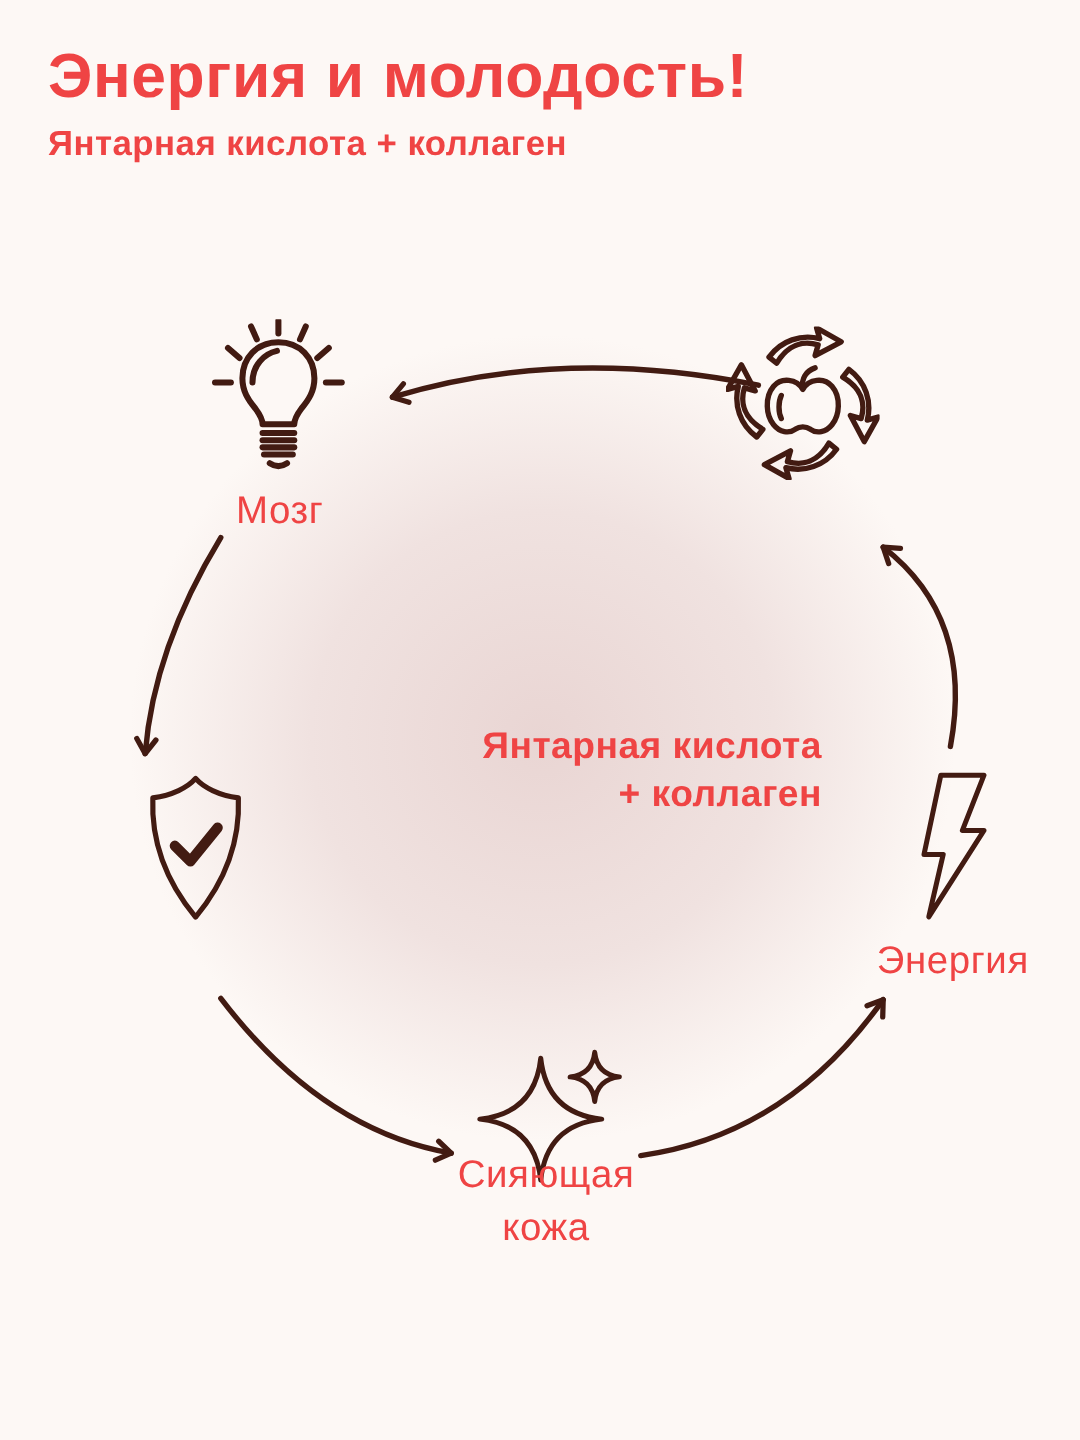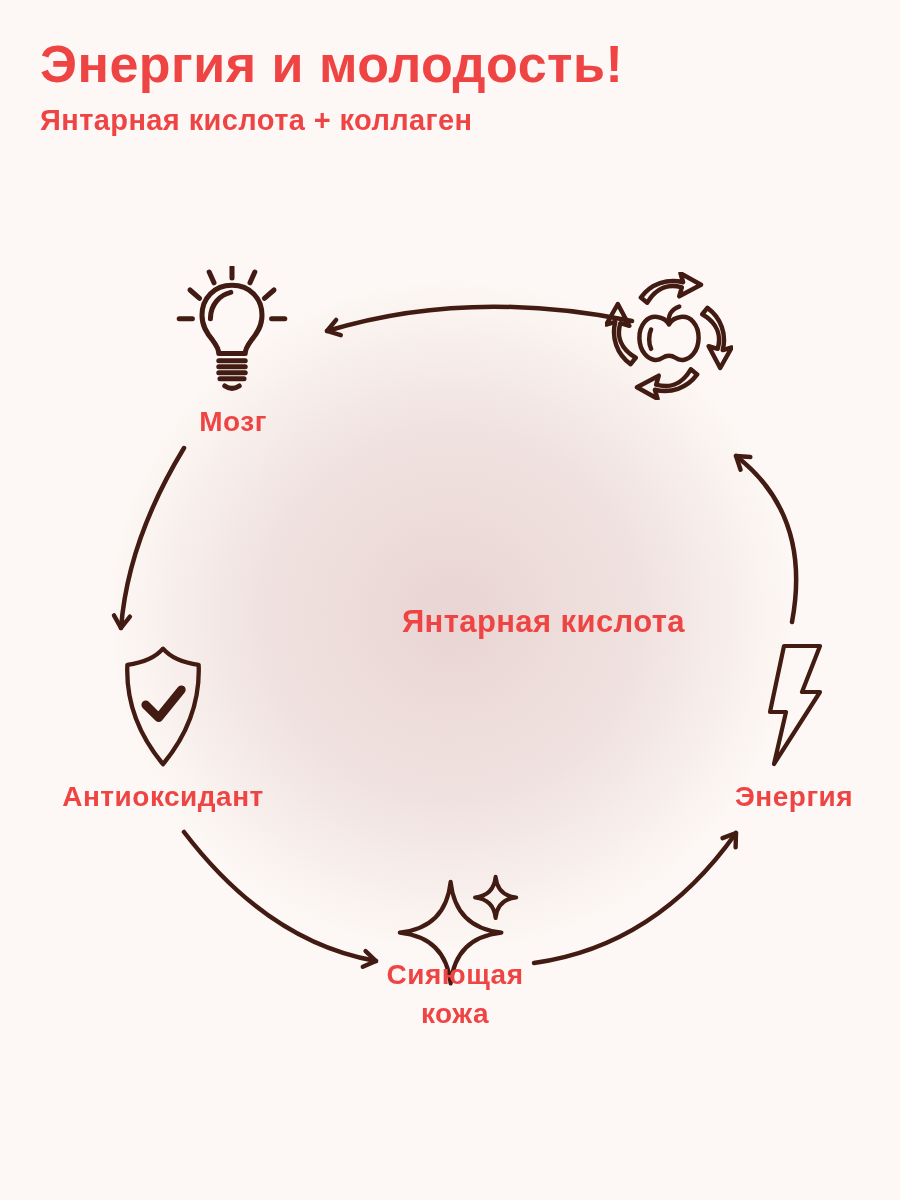--- a/index.html
+++ b/index.html
@@ -27,21 +27,21 @@
     margin:0;
   }
   .arrows{position:absolute;left:0;top:0;}
   .icon{position:absolute;}
   .icon path,.icon line,.icon use{
     fill:none;stroke:#421b12;
     stroke-linecap:round;stroke-linejoin:round;
   }
   .node-label{
     position:absolute;
-    font-size:28px;font-weight:700;letter-spacing:0.5px;
+    font-size:32px;font-weight:400;letter-spacing:0.5px;
     text-align:center;line-height:1.38;
   }
   .center-caption{
     position:absolute;left:235px;top:602px;width:450px;
     text-align:right;
     font-size:31px;font-weight:700;letter-spacing:0.4px;
     line-height:1.28;
   }
 </style>
 </head>
@@ -98,32 +98,32 @@
       <path d="M50,41 C46,34 36,33 31,39 C25,46 26,58 31,64 C35,69 41,70 45,67 C48,65 52,65 55,67 C59,70 65,69 69,64 C74,58 75,46 69,39 C64,33 54,34 50,41 Z"></path>
       <path d="M50,40 C49,34 52,29 58,27"></path>
       <path d="M36,45 C34,49 34,56 36,60"></path>
     </g>
   </svg>
 
   <svg class="icon" style="left:109px;top:642px" width="108" height="130" viewBox="0 0 100 120">
     <path d="M50,6 C44,13 32,19 17,21 C16,45 21,78 50,113 C79,78 84,45 83,21 C68,19 56,13 50,6 Z" stroke-width="4"></path>
     <path d="M34,58 L46,70 L67,44" stroke-width="8"></path>
   </svg>
-  <div class="node-label" style="left:13px;top:778px;width:300px">Антиоксидант</div>
 
   <svg class="icon" style="left:752px;top:640px" width="84" height="130" viewBox="0 0 80 130">
     <path d="M30,6 L66,6 L48,52 L66,52 L20,124 L32,72 L16,72 Z" stroke-width="4.2"></path>
   </svg>
   <div class="node-label" style="left:694px;top:778px;width:200px">Энергия</div>
 
   <svg class="icon" style="left:390px;top:872px" width="132" height="132" viewBox="0 0 135 135">
     <g stroke-width="4.2">
       <path d="M62,10 Q67,57 114,62 Q67,67 62,114 Q57,67 10,62 Q57,57 62,10 Z"></path>
       <path d="M108,5 Q110,24 129,26 Q110,28 108,47 Q106,28 87,26 Q106,24 108,5 Z"></path>
     </g>
   </svg>
   <div class="node-label" style="left:365px;top:956px;width:180px">Сияющая кожа</div>
 
   <div class="center-caption">
     <div>Янтарная кислота</div>
+    <div>+ коллаген</div>
   </div>
 
 </div>
 
 </body></html>

